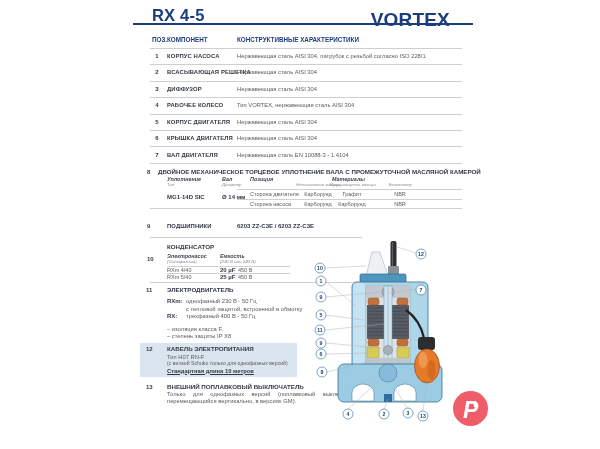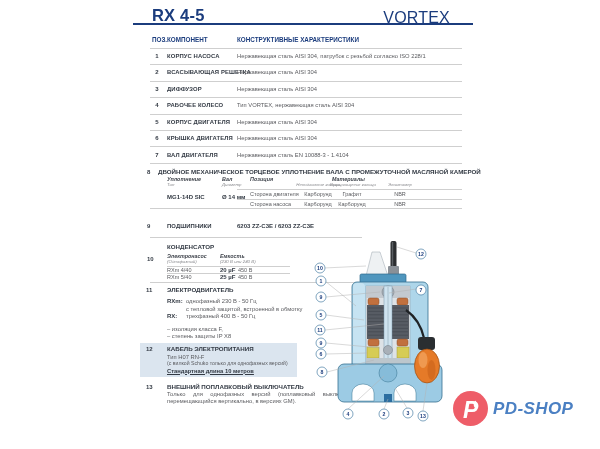--- a/index.html
+++ b/index.html
@@ -3,21 +3,21 @@
 <meta charset="utf-8">
 <style>
   *{margin:0;padding:0;box-sizing:border-box}
   html,body{background:#fff}
   body{font-family:"Liberation Sans",sans-serif;-webkit-font-smoothing:antialiased}
   .page{position:relative;width:600px;height:449px;background:#ffffff;overflow:hidden}
   .abs{position:absolute;line-height:1.12;white-space:nowrap}
   .h1{font-size:16.5px;font-weight:bold;color:#1b3c7d;letter-spacing:.2px}
   .sub{display:flex;align-items:baseline;gap:4px}
   .sub-pre{font-size:10px;font-weight:bold;color:#1b3c7d}
-  .sub-brand{font-size:16px;font-weight:normal;color:#1b3c7d;letter-spacing:.2px}
+  .sub-brand{font-size:19px;font-weight:bold;color:#1b3c7d;letter-spacing:.2px}
   .rule{position:absolute;background:#1b3c7d}
   .sep{position:absolute;height:1px;background:#cfcfcf}
   .th{font-size:6.3px;font-weight:bold;color:#1b3c7d}
   .num{font-size:6px;font-weight:bold;color:#333a44}
   .cname{font-size:5.9px;font-weight:bold;color:#333a44;letter-spacing:.1px}
   .spec{font-size:5.8px;color:#5a5b5f}
   .sec{font-size:6.2px;font-weight:bold;color:#333a44}
   .colh{font-size:5.4px;font-weight:bold;font-style:italic;color:#40454d}
   .tiny{font-size:4.4px;font-style:italic;color:#8a8b8f}
   .cell{font-size:5.5px;color:#5a5b5f}
@@ -285,16 +285,15 @@
         <text x="123" y="181.9">13</text>
       </g>
   </svg>
 
   <div class="logo">
     <svg width="35" height="35" viewBox="0 0 35 35">
       <circle cx="17.5" cy="17.5" r="17.5" fill="#ee5d68"></circle>
       <text x="10" y="26.5" font-size="23" font-weight="bold" font-style="italic" fill="#ffffff" font-family="Liberation Sans, sans-serif">P</text>
       <path d="M22.5 9.5 q3.6 5.2 0 7.6 q-3.6 -2.4 0 -7.6" fill="#ffffff"></path>
     </svg>
-    <span class="logo-text">PD-SHOP</span>
   </div>
 
 </div>
 
 </body></html>

